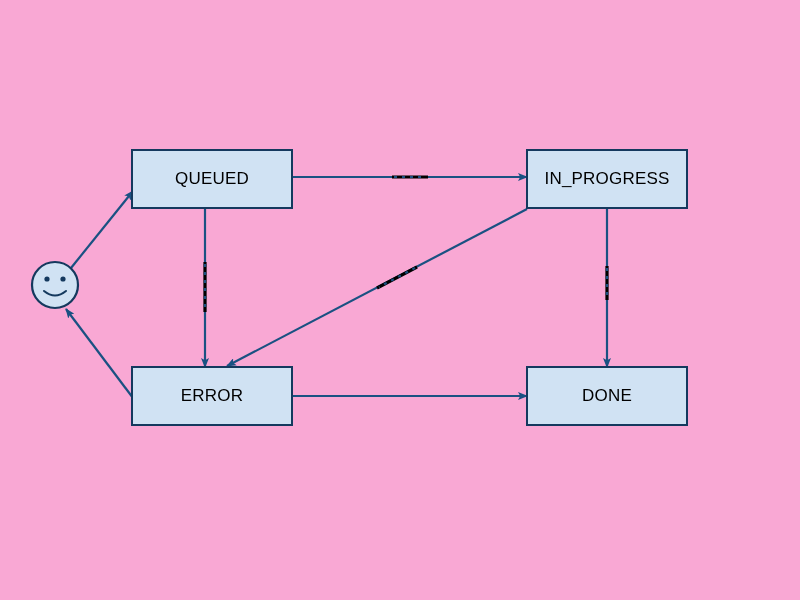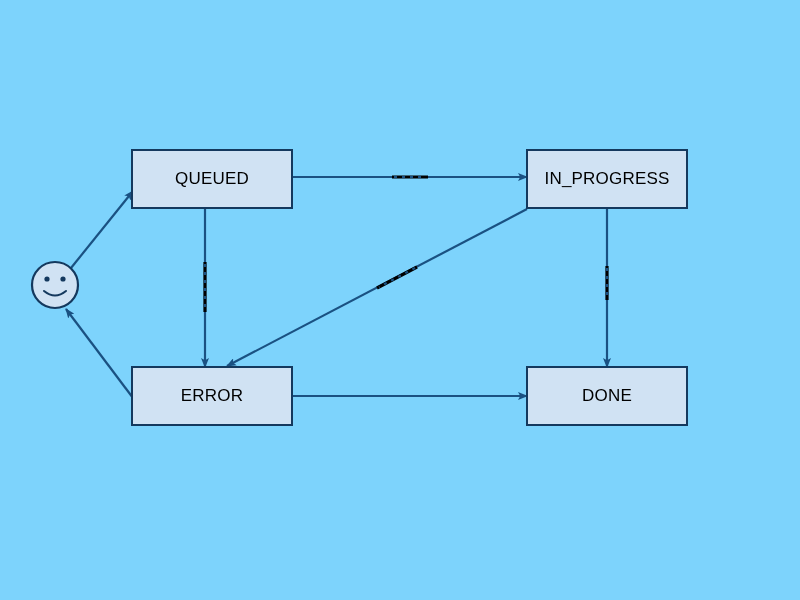--- a/index.html
+++ b/index.html
@@ -11,21 +11,21 @@
   body {
     width: 800px;
     height: 600px;
     overflow: hidden;
     font-family: "Liberation Sans", sans-serif;
   }
   #canvas-root {
     position: relative;
     width: 800px;
     height: 600px;
-    background: #7dd3fc;
+    background: #f9a8d4;
   }
   svg#diagram {
     position: absolute;
     left: 0;
     top: 0;
     width: 800px;
     height: 600px;
     display: block;
   }
   .node-rect {

